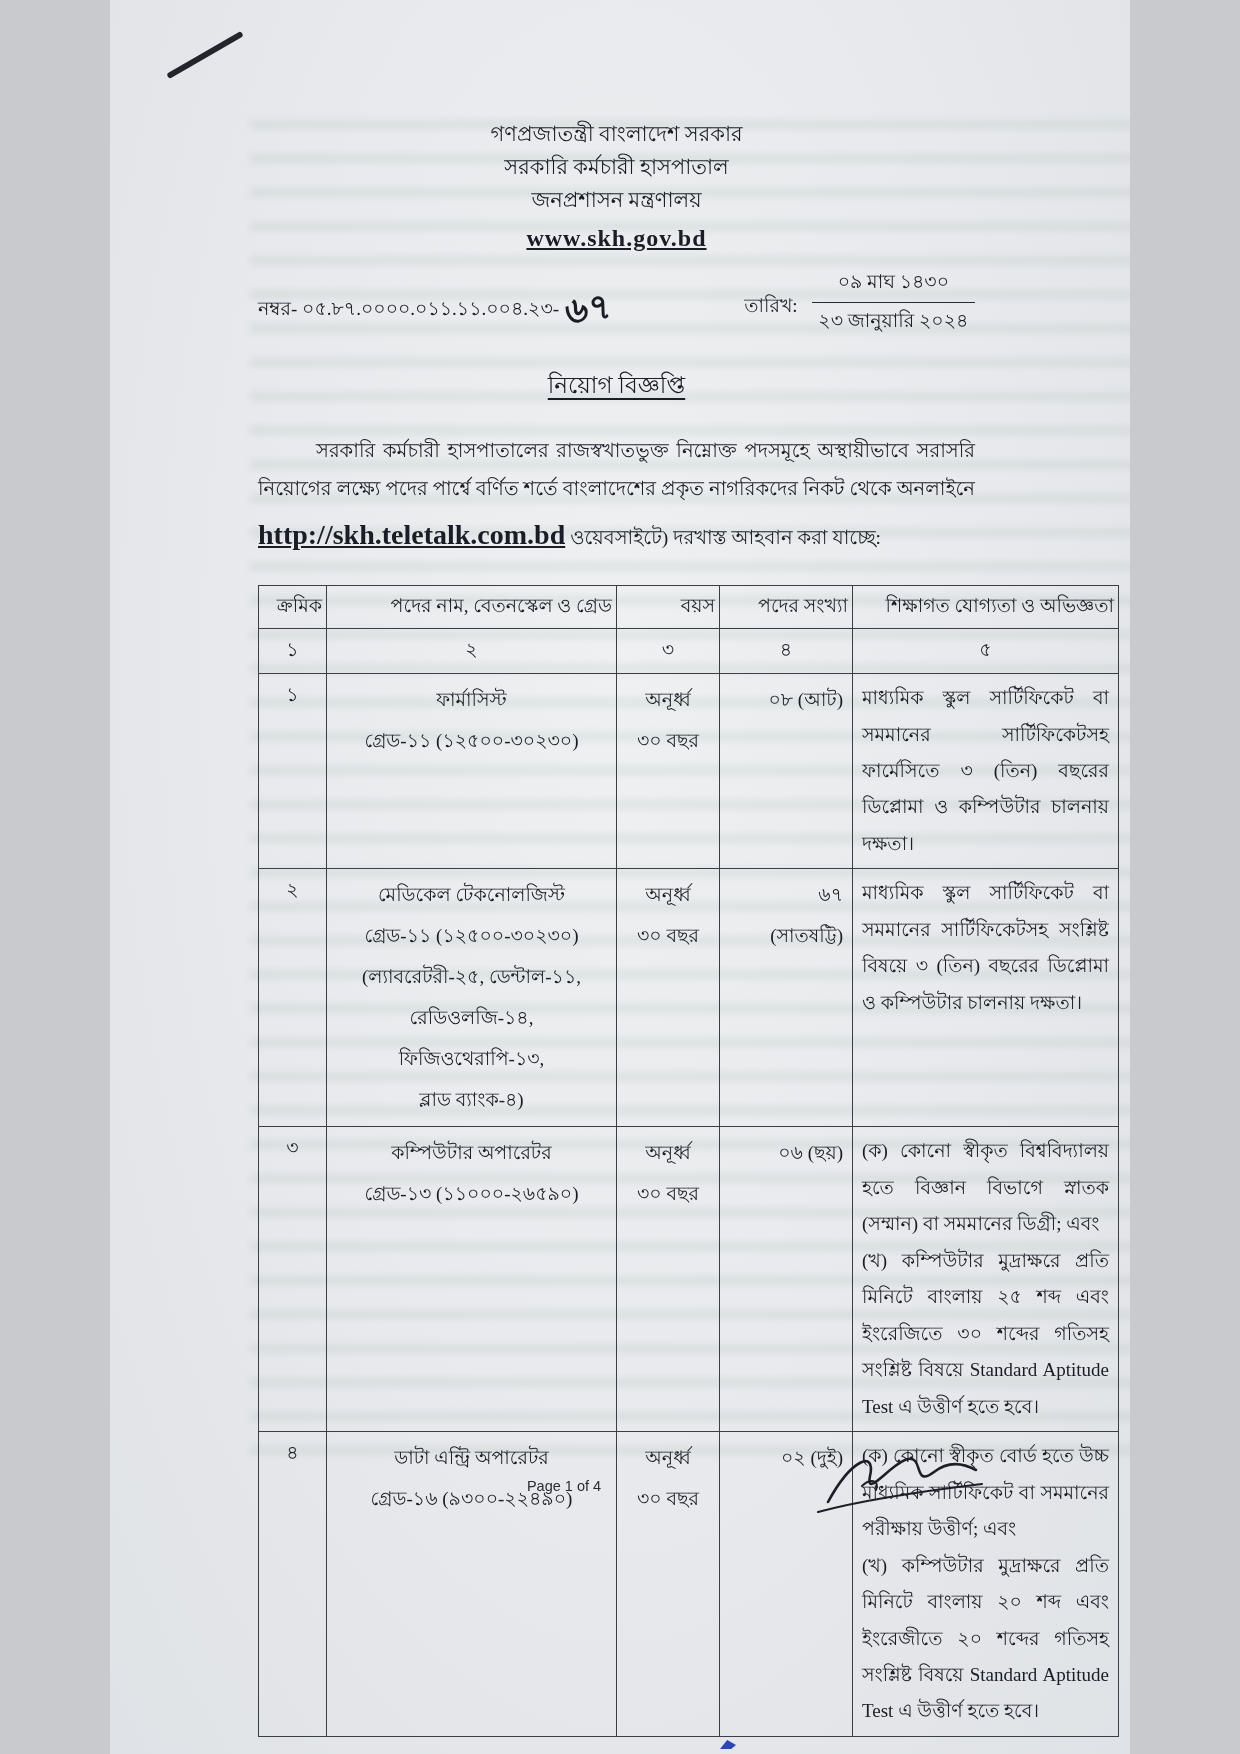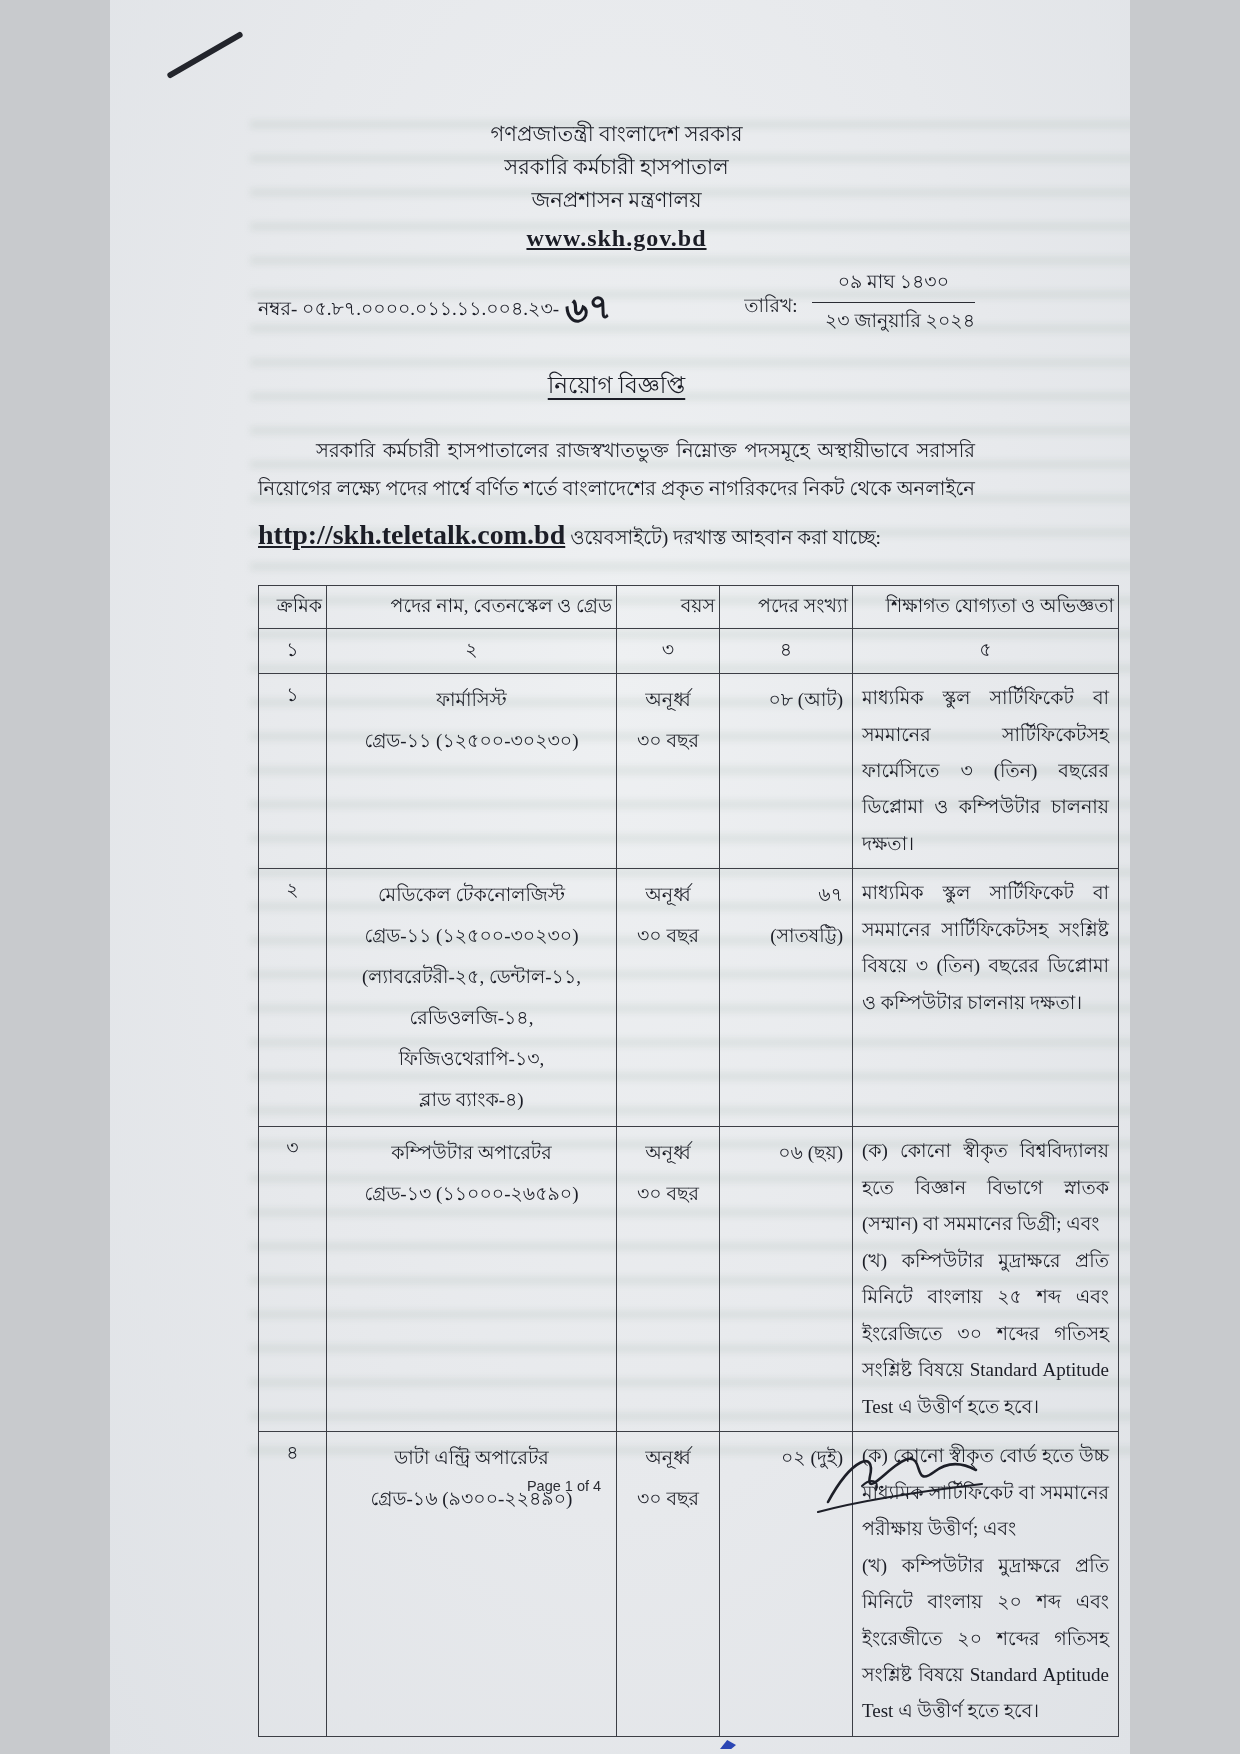--- a/index.html
+++ b/index.html
@@ -57,21 +57,21 @@
     display: inline-block;
     font-family: "DejaVu Sans", sans-serif;
     font-size: 36px;
     font-weight: bold;
     transform: rotate(-8deg) skewX(-6deg);
     margin-left: 6px;
     vertical-align: -6px;
   }
   .date-block { display: flex; align-items: center; gap: 14px; font-size: 19px; }
   .date-label { padding-top: 8px; }
-  .date-stack { display: inline-block; text-align: right; }
+  .date-stack { display: inline-block; text-align: center; }
   .date-top {
     display: block;
     padding: 0 26px 3px 26px;
     border-bottom: 1.5px solid #2a2c33;
   }
   .date-bottom { display: block; padding-top: 3px; }
 
   
   .doc-title {
     text-align: center;

